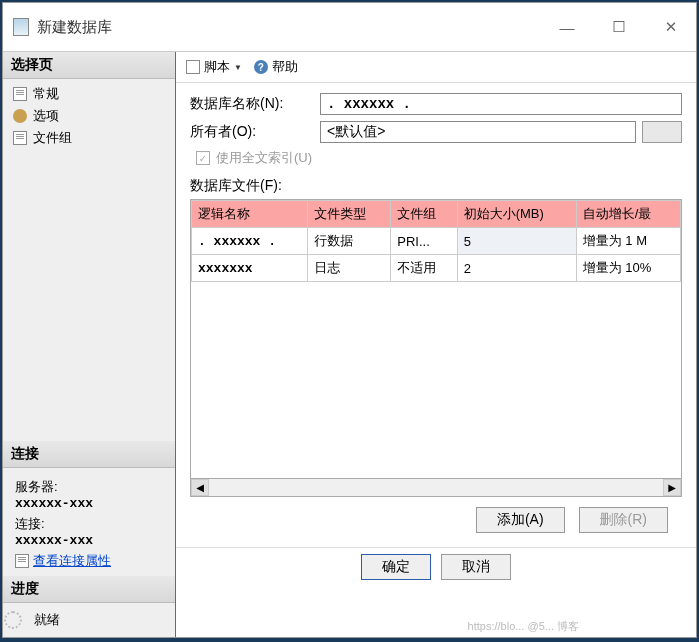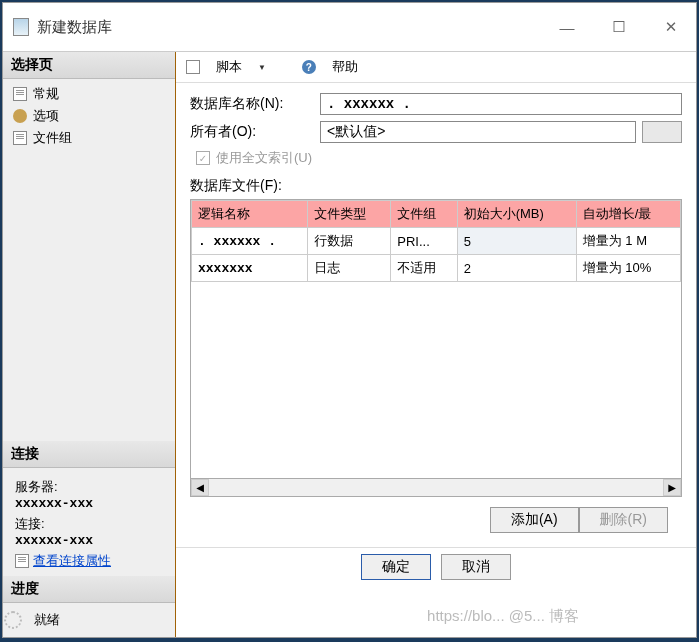--- a/index.html
+++ b/index.html
@@ -20,47 +20,47 @@
 .nav-icon.page::after { content: ""; position: absolute; top: 2px; left: 2px; right: 2px; height: 1px; background: #999; box-shadow: 0 2px 0 #999, 0 4px 0 #999; }
 .nav-icon.gear { background: #c8a050; border-radius: 50%; }
 .spacer { flex: 1; }
 .conn-body { padding: 6px 12px; font-size: 13px; }
 .conn-label { margin-top: 4px; }
 .conn-val { font-weight: bold; font-family: Liberation Mono, monospace; margin-bottom: 4px; }
 .link { color: #0044cc; text-decoration: underline; display: flex; align-items: center; gap: 4px; }
 .progress-body { padding: 8px 1px; display: flex; align-items: center; gap: 12px; }
 .spinner { width: 18px; height: 18px; border: 2px dotted #bbb; border-radius: 50%; }
 .right-panel { flex: 1; display: flex; flex-direction: column; background: #fff; }
-.toolbar { display: flex; align-items: center; padding: 6px 10px; gap: 16px; border-bottom: 1px solid #ddd; }
+.toolbar { display: flex; align-items: center; padding: 6px 10px; gap: 4px; border-bottom: 1px solid #ddd; }
 .tb-icon { width: 14px; height: 14px; }
 .tb-icon.script { background: #fff; border: 1px solid #888; }
 .tb-icon.help { background: #4a7fb8; color: #fff; border-radius: 50%; display: flex; align-items: center; justify-content: center; font-size: 10px; font-weight: bold; }
 .dropdown-arrow { font-size: 8px; color: #333; }
 .form-area { padding: 10px 14px; }
 .form-row { display: flex; align-items: center; margin-bottom: 6px; }
 .form-label { width: 130px; font-size: 14px; }
 .form-input { flex: 1; border: 1px solid #888; padding: 2px 6px; font-size: 14px; height: 22px; font-family: inherit; }
 .form-btn { width: 40px; height: 22px; margin-left: 6px; background: #e8e8e8; border: 1px solid #999; }
 .checkbox-row { display: flex; align-items: center; gap: 6px; color: #999; margin: 6px 0 10px 6px; }
 .checkbox { width: 14px; height: 14px; border: 1px solid #aaa; display: flex; align-items: center; justify-content: center; color: #aaa; font-size: 10px; }
 .files-label { font-size: 14px; margin-bottom: 4px; }
 .table-wrap { border: 1px solid #aaa; height: 280px; overflow: auto; position: relative; background: #fff; }
 table { border-collapse: collapse; width: 100%; }
 th, td { border: 1px solid #ccc; padding: 4px 6px; text-align: left; font-weight: normal; font-size: 13px; white-space: nowrap; }
 th { background: #fca5a5; }
 td.sel { background: #eef2f6; }
 .hscroll { display: flex; border: 1px solid #aaa; border-top: none; height: 18px; background: #f0f0f0; }
 .hscroll .arrow { width: 18px; display: flex; align-items: center; justify-content: center; font-size: 10px; background: #e0e0e0; border: 1px solid #ccc; }
 .hscroll .track { flex: 1; }
-.btn-row { display: flex; justify-content: flex-end; gap: 0; padding: 10px 14px 4px; }
+.btn-row { display: flex; justify-content: flex-end; gap: 14px; padding: 10px 14px 4px; }
 .btn { padding: 3px 20px; background: #efefef; border: 1px solid #999; font-size: 14px; font-family: inherit; }
 .btn.disabled { color: #999; }
 .footer { display: flex; justify-content: center; gap: 10px; padding: 6px 14px 10px; border-top: 1px solid #ddd; }
 .footer .btn.primary { border: 1px solid #2a5caa; }
-.watermark { position: fixed; bottom: 16px; right: 120px; color: rgba(120,120,120,0.5); font-size: 15px; }
+.watermark { position: fixed; bottom: 8px; right: 120px; color: rgba(120,120,120,0.5); font-size: 11px; }
 </style>
 </head>
 <body>
 
 <div class="window">
   <div class="titlebar">
     <div class="icon"></div>
     <div class="title">新建数据库</div>
     <div class="winbtns">
       <div class="winbtn">—</div>

